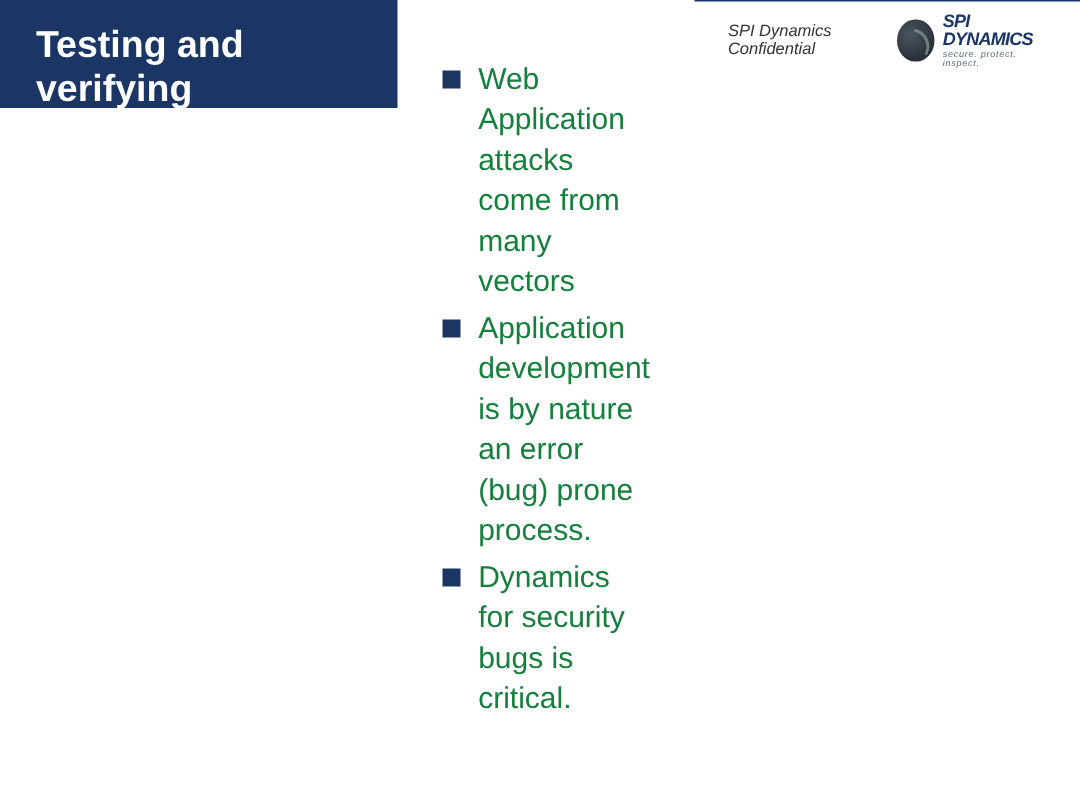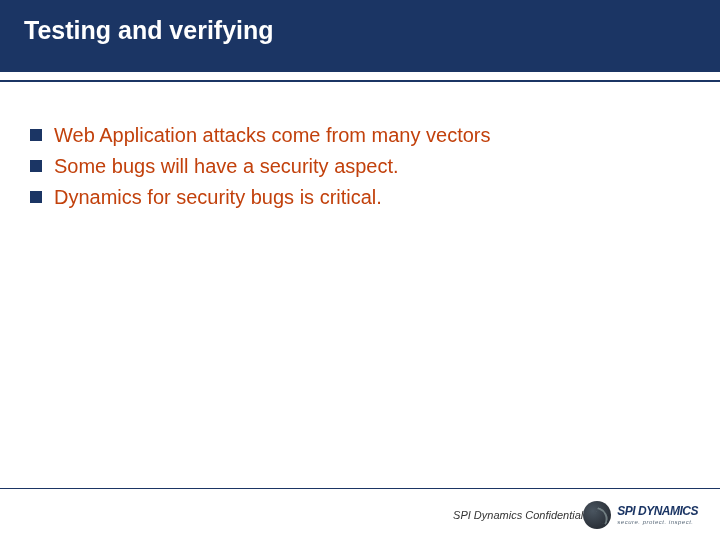--- a/index.html
+++ b/index.html
@@ -1,25 +1,25 @@
 <!DOCTYPE html>
 <html><head>
 <meta charset="utf-8">
 <style>
   * { margin: 0; padding: 0; box-sizing: border-box; }
   html, body { width: 720px; height: 540px; font-family: Verdana, Arial, sans-serif; background: #fff; }
-  .slide { width: 720px; height: 540px; position: relative; display: flex; flex-direction: column; }
+  .slide { width: 720px; height: 540px; position: relative; display: flex; flex-direction: row; }
   .header { background: #1b3564; height: 72px; padding: 16px 24px 0 24px; }
   .title { color: #fff; font-size: 25px; font-weight: bold; }
   .header-rule { height: 2px; background: #1b3564; margin-top: 8px; }
   .body { flex: 1; padding: 40px 30px 0 30px; }
   .bullets { list-style: none; }
   .bullets li { display: flex; align-items: flex-start; margin-bottom: 4px; }
   .bullet-marker { width: 12px; height: 12px; background: #1b3564; margin-top: 7px; margin-right: 12px; flex-shrink: 0; }
-  .bullet-text { font-size: 20px; line-height: 1.35; color: #c2410c; }
+  .bullet-text { font-size: 20px; line-height: 1.35; color: #15803d; }
   .footer { height: 52px; border-top: 1.5px solid #1b3564; display: flex; align-items: center; justify-content: flex-end; padding: 0 22px 0 22px; }
   .footer-left { font-size: 11px; font-style: italic; color: #333; }
   .footer-logo { display: flex; align-items: center; gap: 6px; }
   .logo-mark { width: 28px; height: 28px; border-radius: 50%; background: radial-gradient(circle at 35% 35%, #4a5560 0%, #2a3038 70%); position: relative; }
   .logo-mark::after { content:""; position:absolute; right:2px; top:8px; width:12px; height:12px; border:2px solid #9aa; border-left:none; border-bottom:none; border-radius:0 12px 0 0; transform:rotate(20deg); opacity:.6;}
   .logo-text { display:flex; flex-direction:column; line-height:1;font-style:italic; }
   .logo-name { font-size: 12px; font-weight: bold; color:#1b3564; letter-spacing: -0.5px; }
   .logo-tag { font-size: 6px; color:#5a6a7a; letter-spacing: 0.5px; margin-top:2px; }
 </style>
 </head>
@@ -32,21 +32,21 @@
   <div class="header-rule"></div>
 
   <div class="body">
     <ul class="bullets">
       <li>
         <span class="bullet-marker"></span>
         <span class="bullet-text">Web Application attacks come from many vectors</span>
       </li>
       <li>
         <span class="bullet-marker"></span>
-        <span class="bullet-text">Some bugs will have a security aspect.</span>
+        <span class="bullet-text">Application development is by nature an error (bug) prone process.</span>
       </li>
       <li>
         <span class="bullet-marker"></span>
         <span class="bullet-text">Dynamics for security bugs is critical.</span>
       </li>
     </ul>
   </div>
 
   <div class="footer">
     <div class="footer-left">SPI Dynamics Confidential</div>

